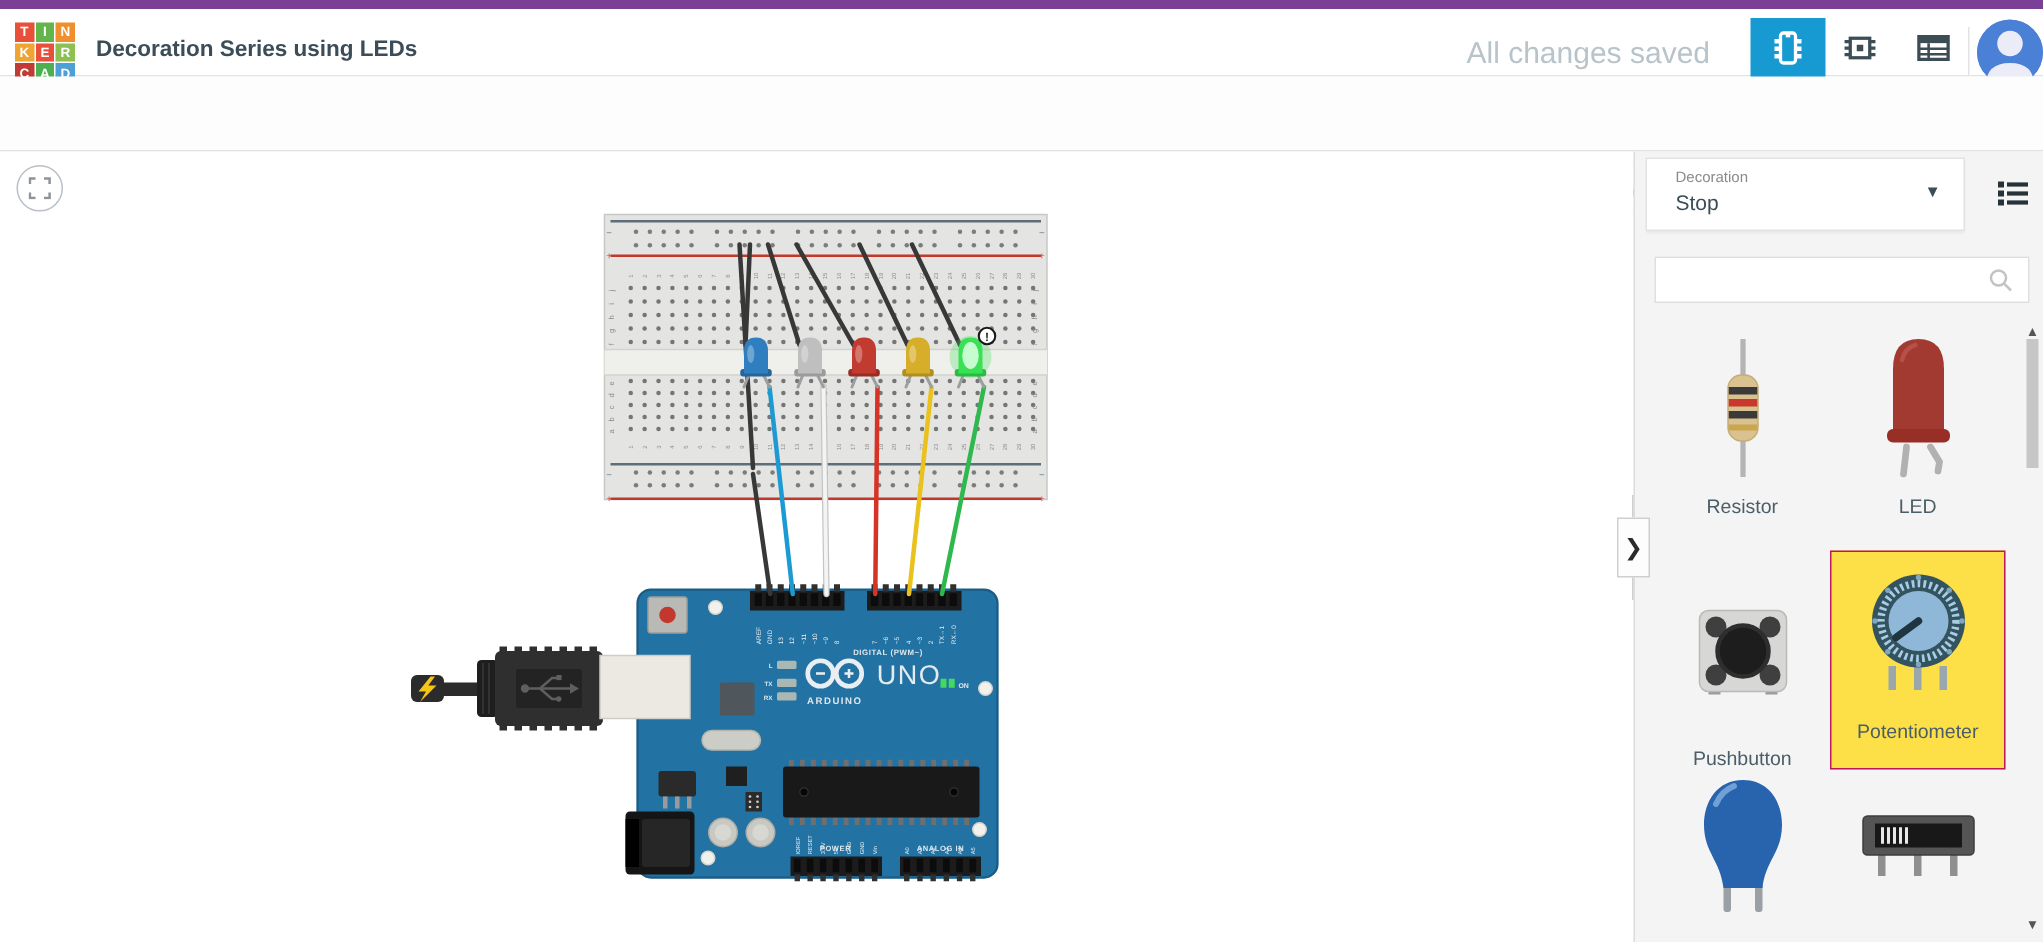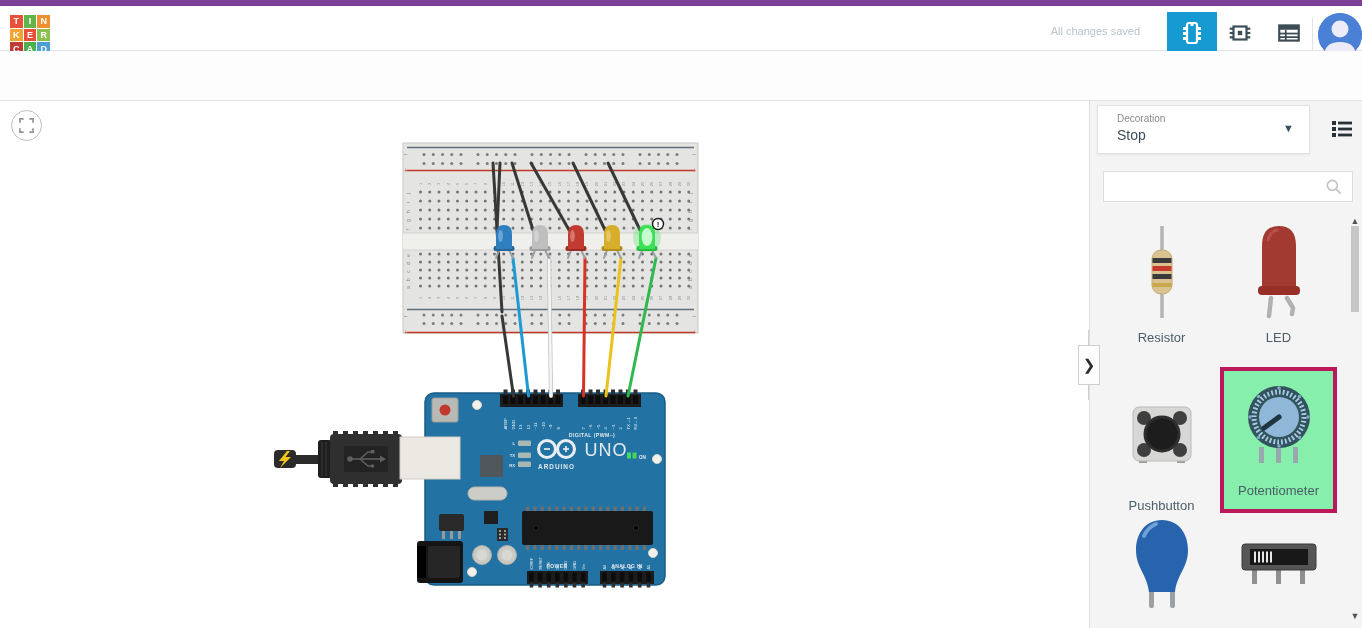--- a/index.html
+++ b/index.html
@@ -4,21 +4,21 @@
 <style>
   html,body{margin:0;padding:0;}
   body{width:1362px;height:628px;overflow:hidden;font-family:"Liberation Sans","DejaVu Sans",sans-serif;background:#fff;position:relative;}
   .abs{position:absolute;}
   
   #top-strip{left:0;top:0;width:1362px;height:6px;background:#7b3f98;}
   #header{left:0;top:6px;width:1362px;height:45px;background:#fff;border-bottom:1px solid #e3e3e3;box-sizing:border-box;}
   #logo{left:10px;top:9px;width:40px;height:40px;display:grid;grid-template-columns:repeat(3,1fr);grid-template-rows:repeat(3,1fr);gap:1px;cursor:pointer;}
   .logo-tile{display:flex;align-items:center;justify-content:center;color:#fff;font-size:9px;font-weight:bold;}
   #doc-title{left:64px;top:18px;font-size:15px;font-weight:600;color:#3b4d58;}
-  #autosave{top:19px;right:222px;font-size:11px;color:#b9c3ca;}
+  #autosave{top:19px;right:222px;font-size:20px;color:#b9c3ca;}
   .hdr-btn{top:6px;height:45px;display:flex;align-items:center;justify-content:center;}
   #view-breadboard{left:1167px;width:50px;background:#1799d1;}
   #view-schematic{left:1226px;width:28px;}
   #view-table{left:1274px;width:30px;}
   #hdr-sep{left:1312px;top:12px;width:1px;height:33px;background:#e3e3e3;}
   #avatar{left:1318px;top:7px;width:44px;height:44px;border-radius:50%;background:#4a80d6;overflow:hidden;}
   
   #toolbar{left:0;top:51px;width:1362px;height:50px;background:#fdfdfd;border-bottom:1px solid #e2e2e2;box-sizing:border-box;}
   .tb-icon{top:63px;width:26px;height:26px;display:flex;align-items:center;justify-content:center;cursor:pointer;}
   .tb-sep{top:57px;width:1px;height:38px;background:#e4e4e4;}
@@ -36,21 +36,21 @@
   #comp-card{left:1097px;top:105px;width:213px;height:49px;background:#fff;border:1px solid #e2e2e2;box-shadow:0 1px 2px rgba(0,0,0,.06);cursor:pointer;box-sizing:border-box;}
   #comp-label{left:1117px;top:113px;font-size:10px;color:#8a8a8a;}
   #comp-value{left:1117px;top:127px;font-size:14px;color:#3b4d58;}
   #comp-caret{left:1283px;top:122px;font-size:11px;color:#3b4d58;}
   #search-box{left:1103px;top:171px;width:250px;height:31px;background:#fff;border:1px solid #dedede;box-sizing:border-box;display:flex;align-items:center;}
   #search-input{border:none;outline:none;flex:1;margin-left:12px;font-size:14px;color:#444;font-family:inherit;background:transparent;}
   #search-input::placeholder{color:#9e9e9e;}
   .tile{width:117px;height:146px;display:flex;flex-direction:column;align-items:center;cursor:pointer;box-sizing:border-box;text-align:right;}
   .tile .icon-box{height:102px;display:flex;align-items:flex-end;justify-content:center;}
   .tile-label{margin-top:10px;font-size:13px;color:#4b5d67;}
-  .tile.selected{background:#86efac;border:4px solid #be185d;}
+  .tile.selected{background:#fde047;border:1px solid #be185d;}
   
   #scroll-thumb{left:1351px;top:226px;width:8px;height:86px;background:#c6c6c6;}
   .scroll-arrow{left:1349px;width:12px;height:12px;font-size:9px;color:#555;text-align:center;line-height:12px;}
   svg text{font-family:"Liberation Sans","DejaVu Sans",sans-serif;}
 </style>
 </head>
 <body>
 
 <div class="abs" id="top-strip"></div>
 
@@ -59,20 +59,21 @@
       <div class="logo-tile" style="background: rgb(232, 80, 58);">T</div>
       <div class="logo-tile" style="background: rgb(99, 180, 74);">I</div>
       <div class="logo-tile" style="background: rgb(239, 143, 46);">N</div>
       <div class="logo-tile" style="background: rgb(240, 164, 49);">K</div>
       <div class="logo-tile" style="background: rgb(232, 80, 58);">E</div>
       <div class="logo-tile" style="background: rgb(140, 192, 82);">R</div>
       <div class="logo-tile" style="background: rgb(192, 59, 51);">C</div>
       <div class="logo-tile" style="background: rgb(76, 175, 80);">A</div>
       <div class="logo-tile" style="background: rgb(77, 159, 216);">D</div>
     </div>
+  <div class="abs" id="doc-title">Decoration Series using LEDs</div>
   <div class="abs" id="autosave">All changes saved</div>
 
   <div class="abs hdr-btn" id="view-breadboard">
     <span>
       <svg width="26" height="28" viewBox="0 0 26 28">
         <rect x="8" y="4" width="10" height="20" rx="2" fill="none" stroke="#fff" stroke-width="2.2"></rect>
         <rect x="4" y="8" width="3.4" height="3" fill="#fff"></rect>
           <rect x="4" y="13" width="3.4" height="3" fill="#fff"></rect>
           <rect x="4" y="18" width="3.4" height="3" fill="#fff"></rect>
         <rect x="18.6" y="8" width="3.4" height="3" fill="#fff"></rect>

